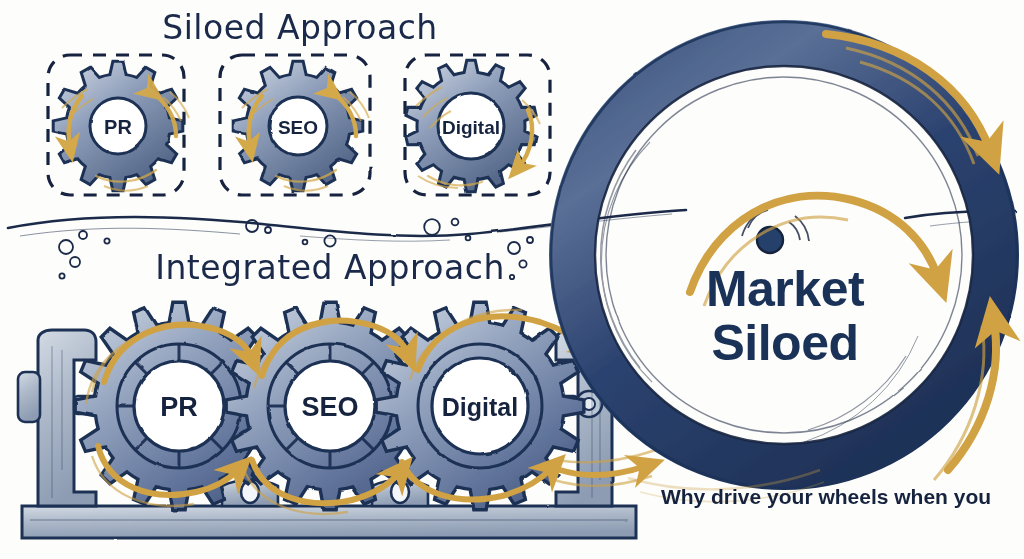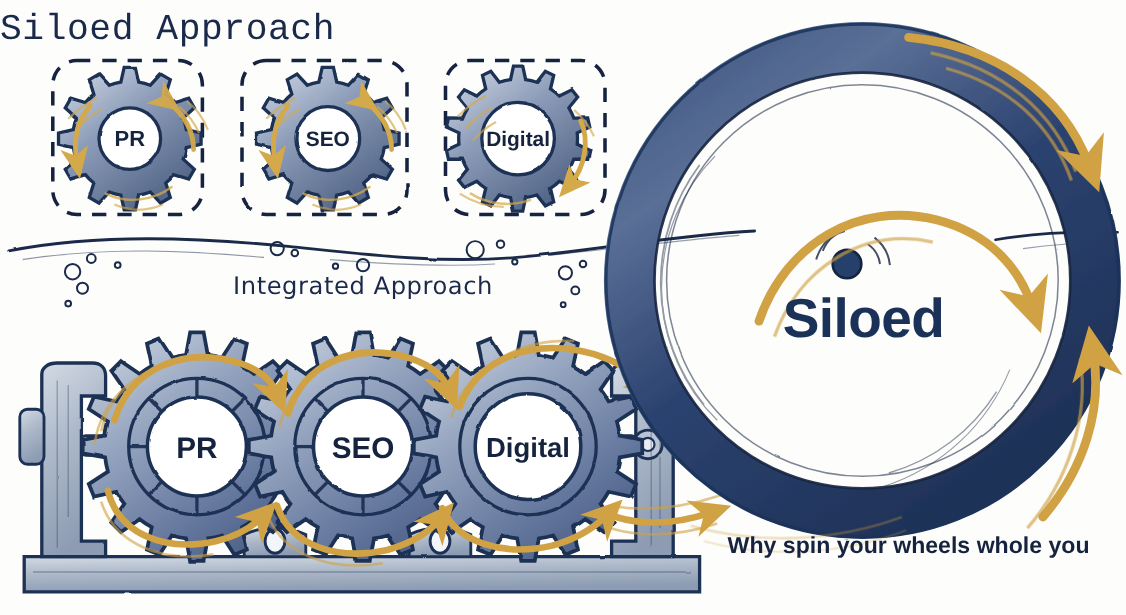--- a/index.html
+++ b/index.html
@@ -13,26 +13,26 @@
   #stage{position:relative;width:1024px;height:559px;}
   svg#art{position:absolute;left:0;top:0;width:1024px;height:559px;}
 
   .hand-title{
     font-family:"DejaVu Sans", sans-serif;
     font-weight:400;
     letter-spacing:.5px;
   }
   .ovl{position:absolute;}
   .txt-siloed{
-    left:0;top:8px;width:600px;text-align:left;
-    font-size:33px;color:#1b2a4a;font-family:Liberation Mono, monospace;
+    left:0;top:8px;width:600px;text-align:center;
+    font-size:33px;color:#1b2a4a;
   }
   .txt-integrated{
     left:30px;top:248px;width:600px;text-align:center;
-    font-size:22px;color:#1b2a4a;
+    font-size:33px;color:#1b2a4a;
   }
   .txt-market{
     left:640px;top:262px;width:290px;text-align:center;
     font-family:"Liberation Sans", sans-serif;
     font-weight:bold;font-size:50px;line-height:54px;
     color:#1b3258;letter-spacing:-0.5px;
   }
   .txt-caption{
     left:628px;top:483px;width:396px;text-align:center;
     font-family:"Liberation Sans", sans-serif;
@@ -332,20 +332,21 @@
       <path d="M628,478 C690,496 760,492 820,470" stroke-width="2.4" opacity=".5"></path>
       <path d="M640,492 C700,508 766,504 824,482" stroke-width="1.8" opacity=".4"></path>
     </g>
   </svg>
 
   <div class="ovl txt-siloed hand-title">Siloed Approach</div>
 
   <div class="ovl txt-integrated hand-title">Integrated Approach</div>
 
   <div class="ovl txt-market">
+    <div>Market</div>
     <div>Siloed</div>
   </div>
 
   <div class="ovl txt-caption">
-    <div>Why spin your wheels whole you</div>
+    <div>Why drive your wheels when you</div>
   </div>
 
 </div>
 
 </body></html>

